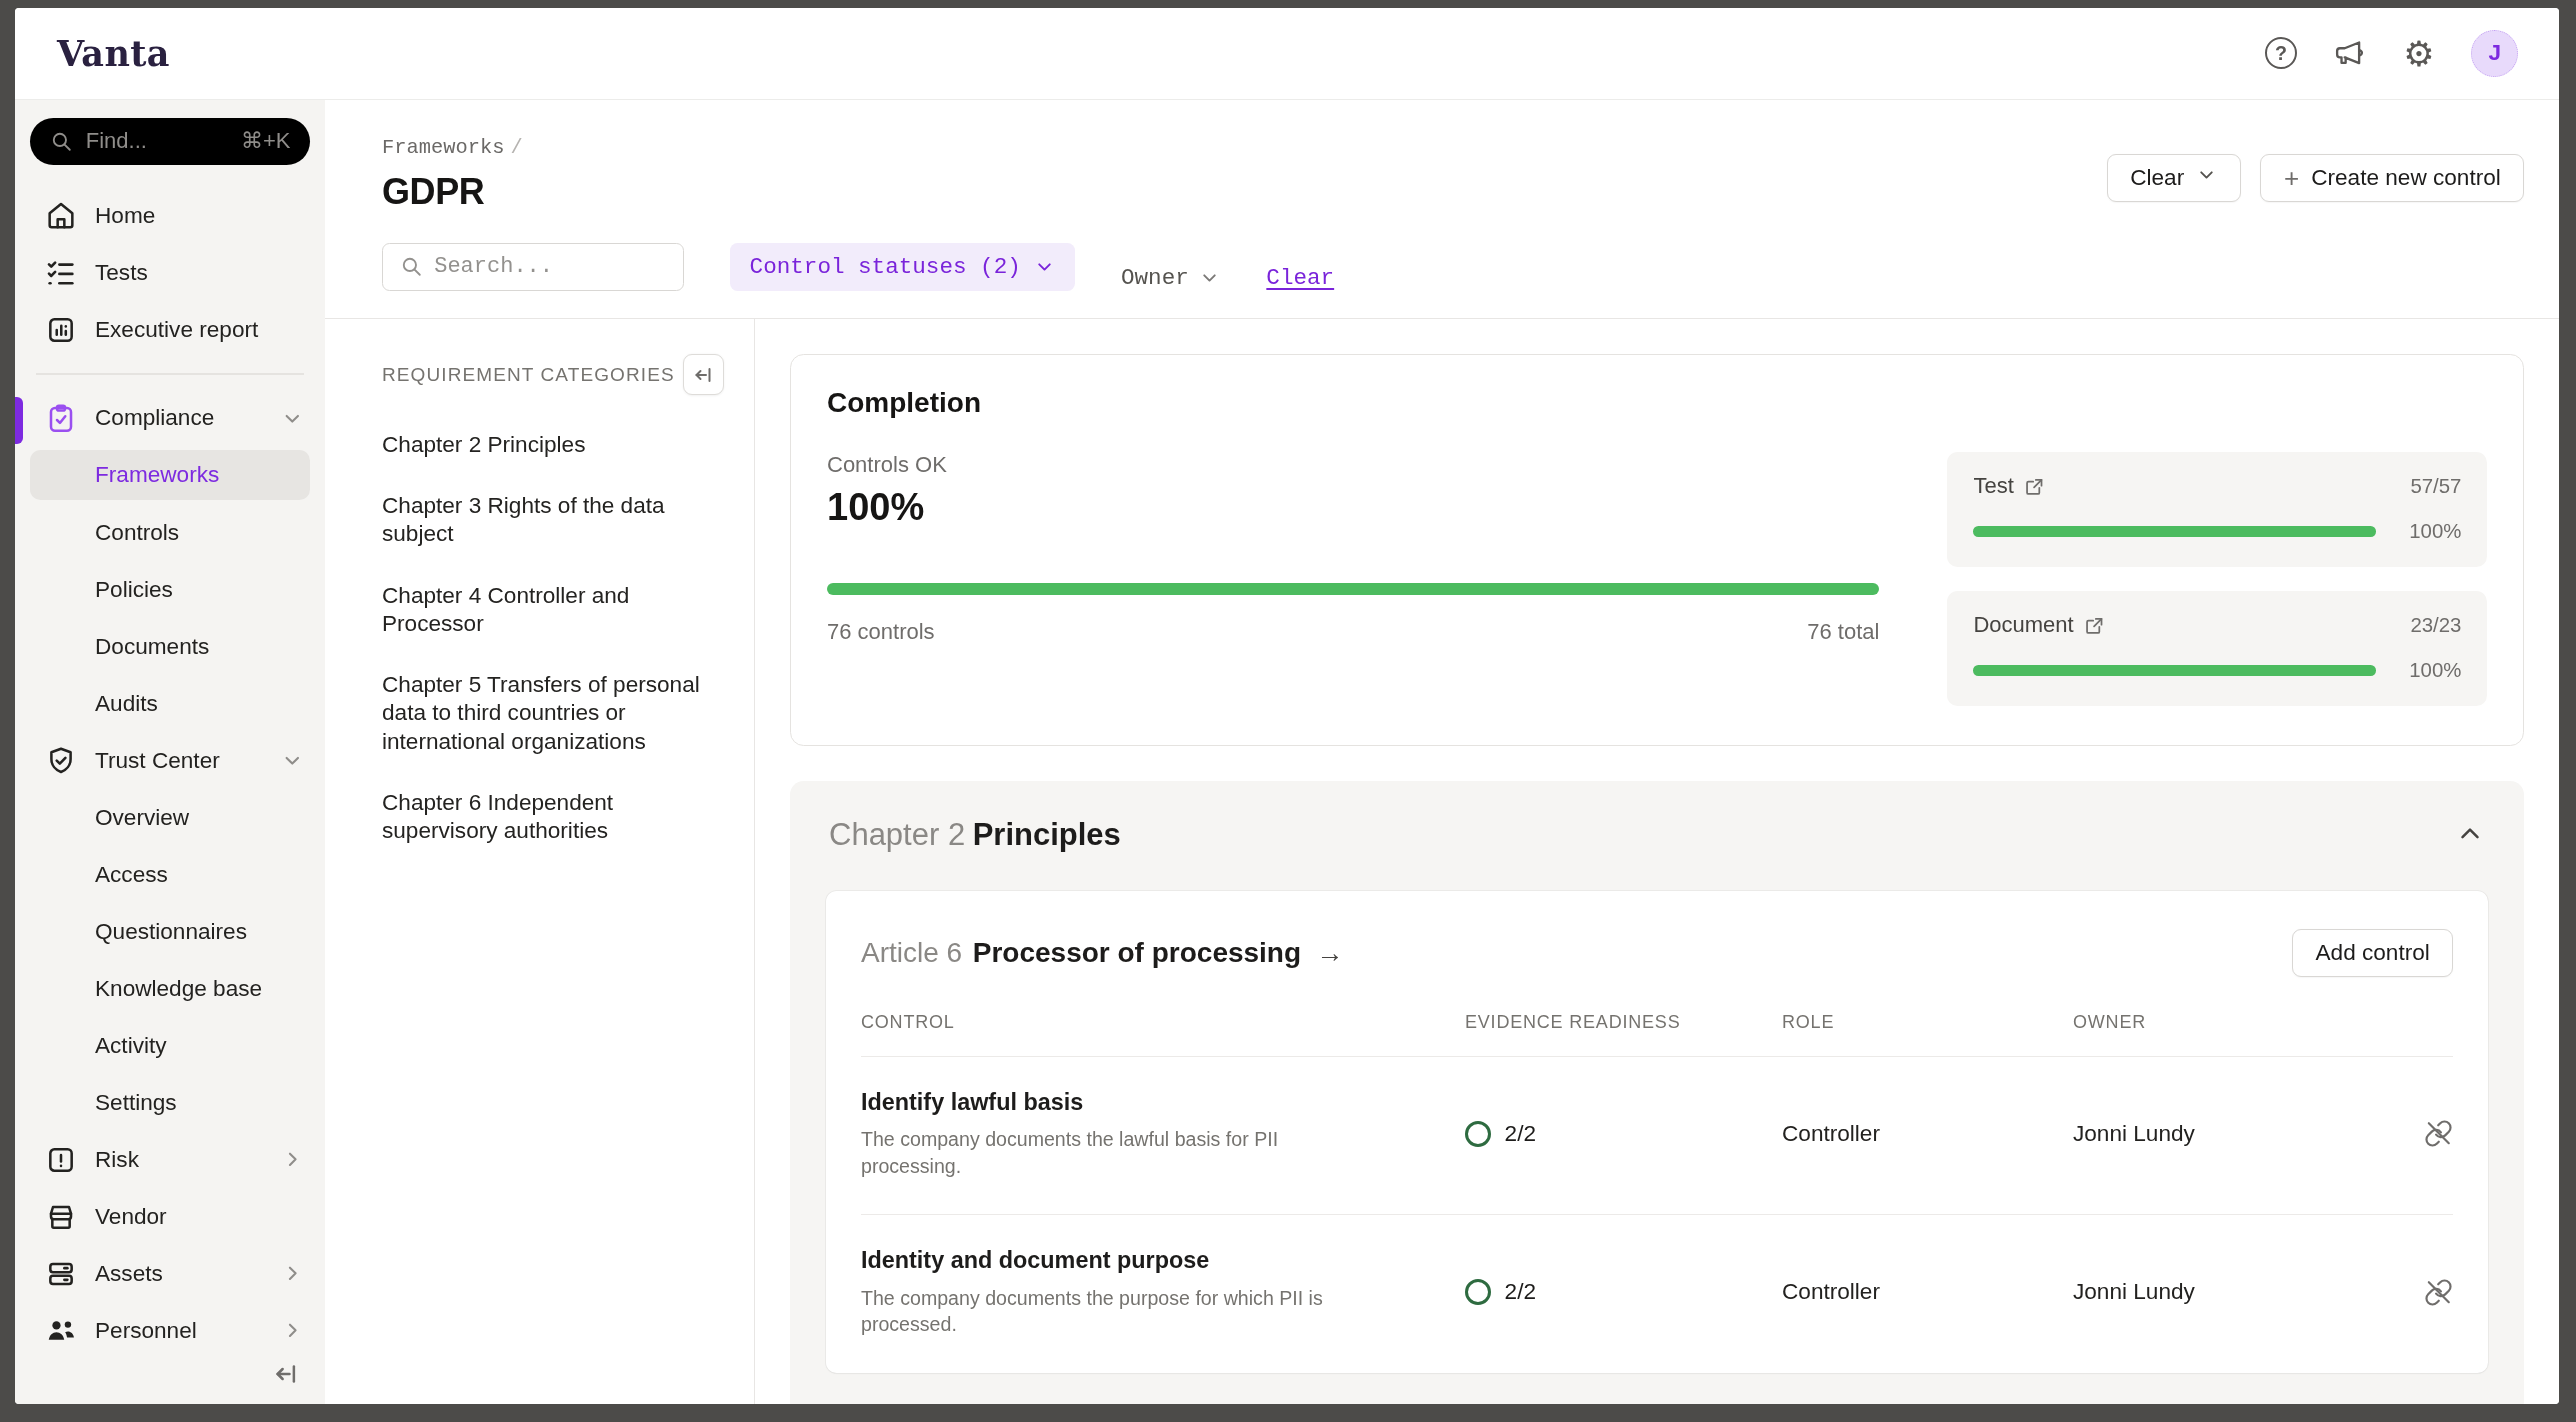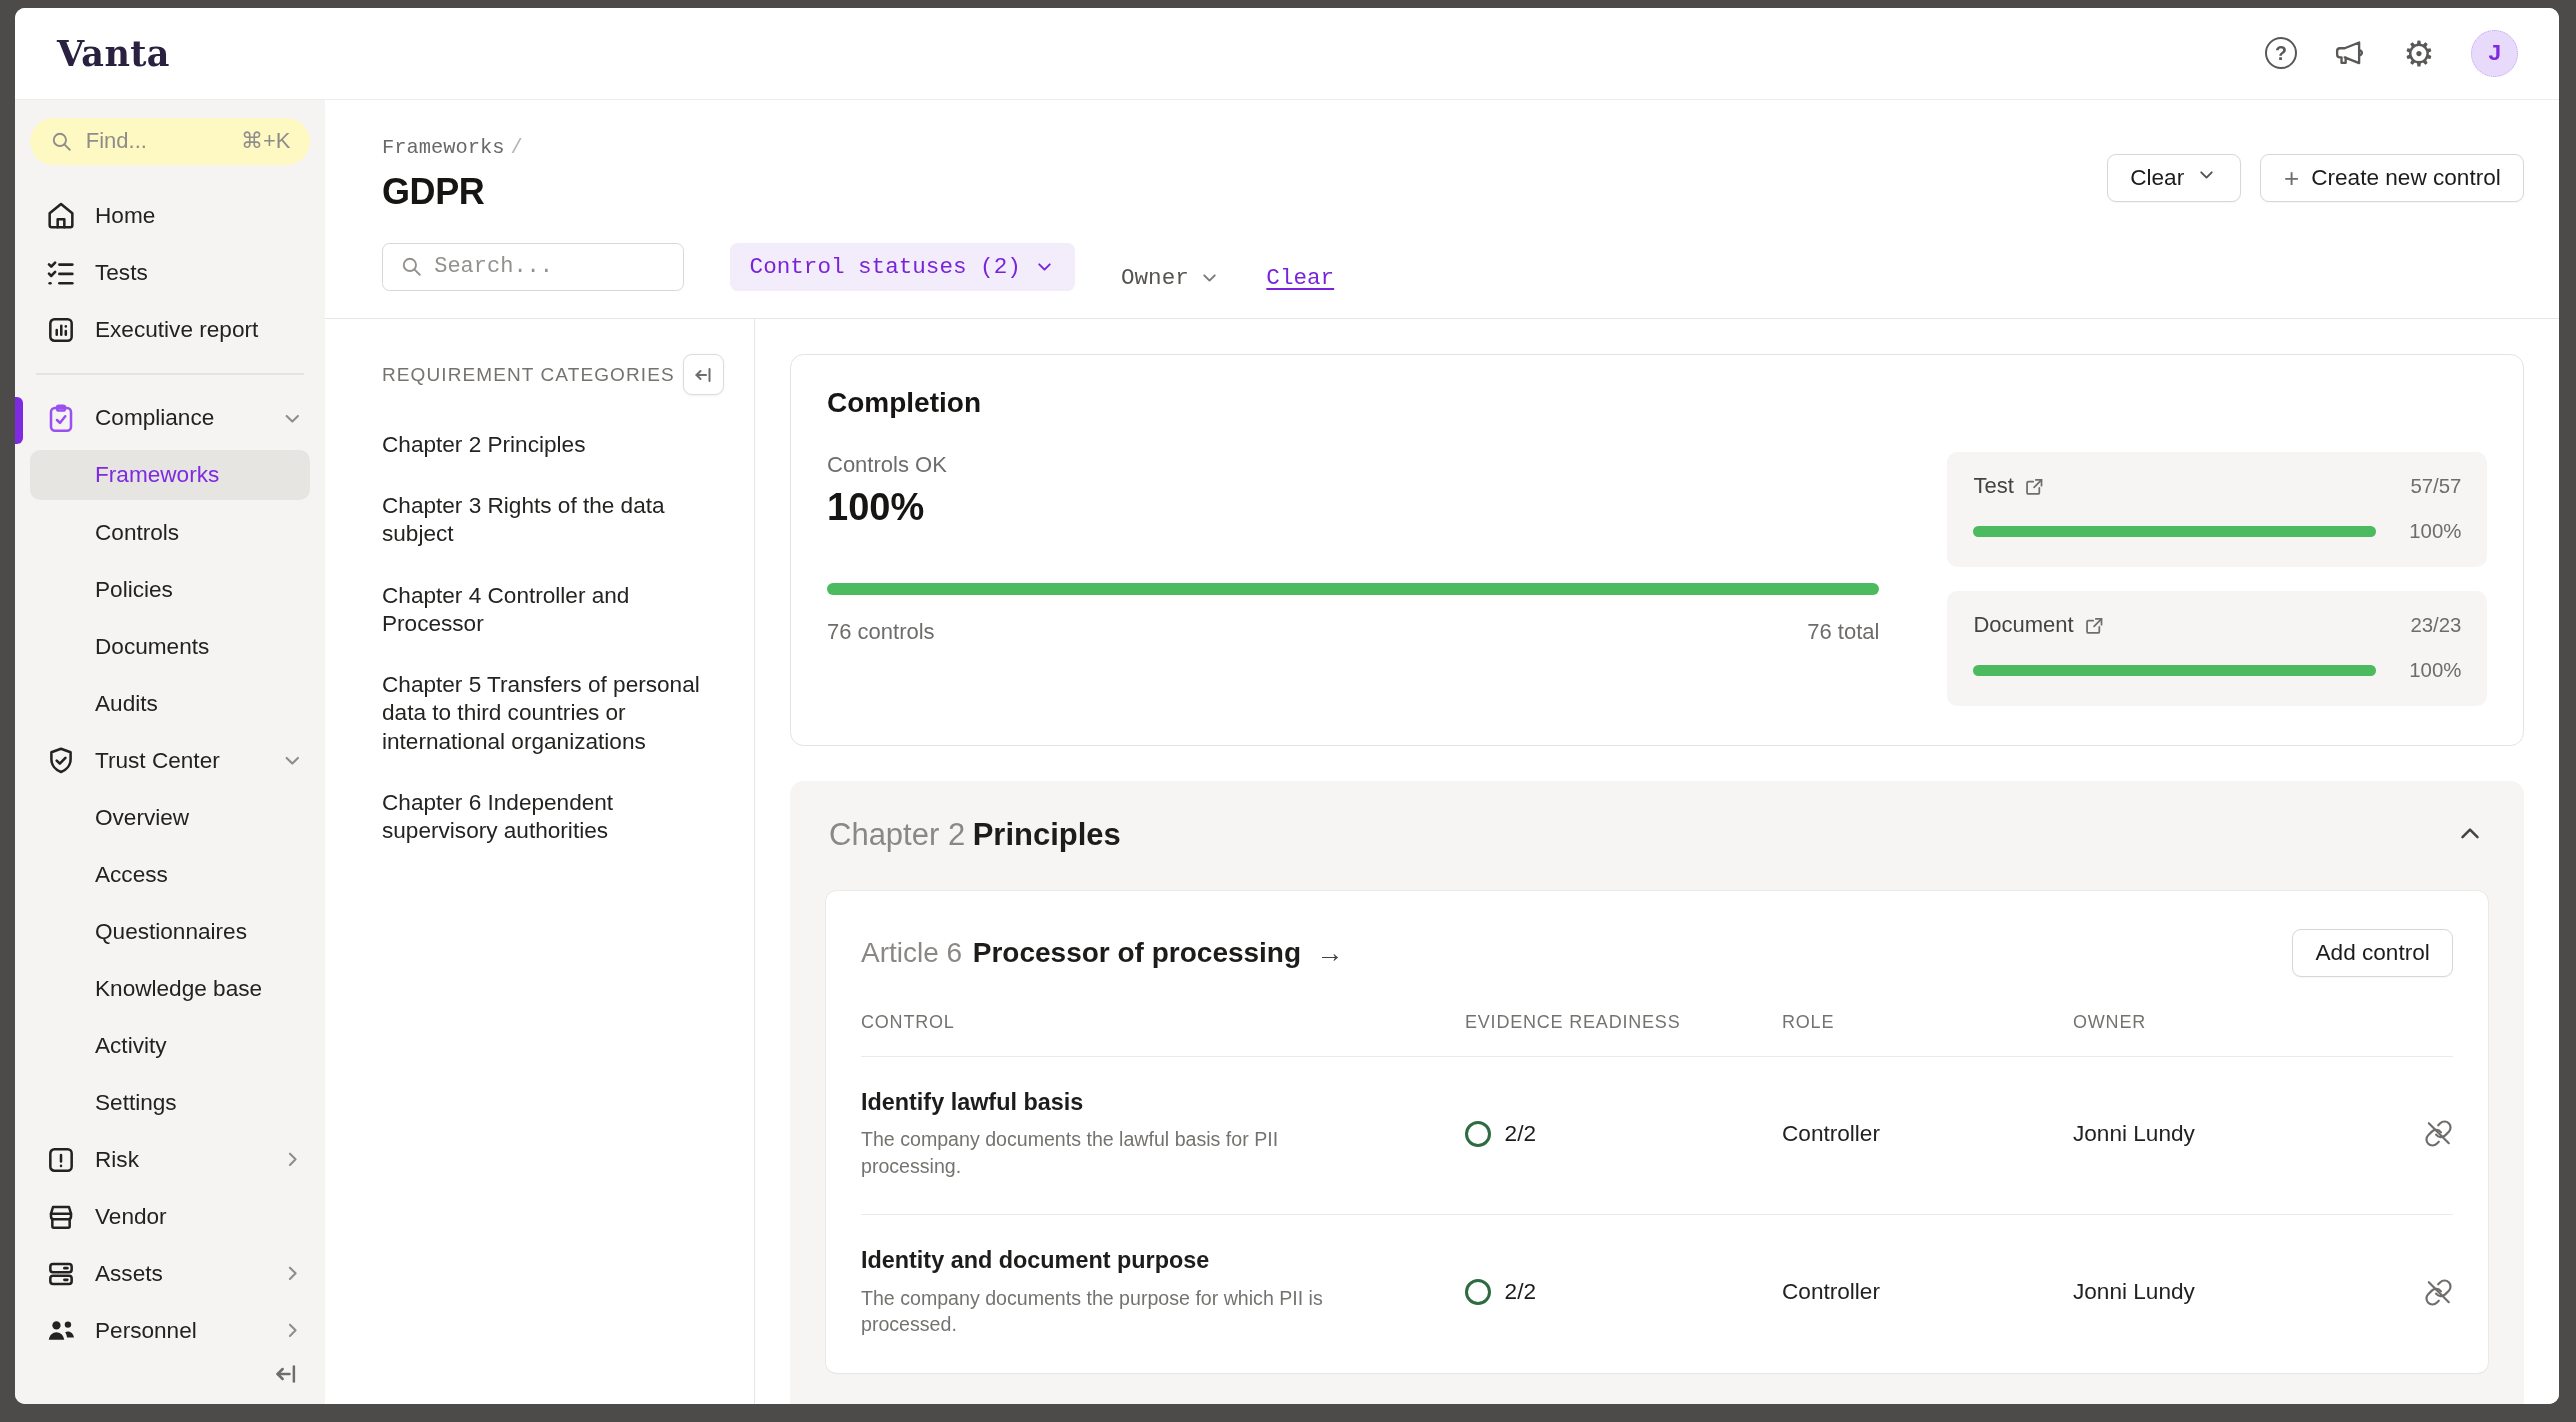--- a/index.html
+++ b/index.html
@@ -5,21 +5,21 @@
   * { box-sizing: border-box; margin: 0; padding: 0; }
   html,body { width:2576px; height:1422px; }
   body {
     background:#4c4b49;
     font-family:"Liberation Sans","DejaVu Sans",sans-serif;
     color:#1d1c1b;
     overflow:hidden;
   }
   .window {
     position:absolute; left:15px; top:7.5px; right:16.6px; bottom:18px;
-    background:#fff; border-radius:10px; overflow:hidden;
+    background:#fff; border-radius:4px; overflow:hidden;
     display:flex; flex-direction:column;
   }
   
   .topbar {
     height:92px; flex:none; display:flex; align-items:center;
     justify-content:space-between; padding:0 41px 0 42px;
     border-bottom:1.5px solid #ececea; background:#fff;
   }
   .logo {
     font-family:"DejaVu Serif","Liberation Serif",serif;
@@ -40,21 +40,21 @@
     display:flex; align-items:center; justify-content:center;
   }
   
   .app-body { flex:1; display:flex; min-height:0; }
   
   .sidebar {
     width:310px; flex:none; background:#f5f4f2; position:relative;
     display:flex; flex-direction:column; padding:18px 0 13.6px;
   }
   .find-pill {
-    margin:0 15px; height:47px; flex:none; background:#fef9c3; border-radius:23.4px;
+    margin:0 15px; height:47px; flex:none; background:#000000; border-radius:23.4px;
     display:flex; align-items:center; padding:0 19.6px; gap:13.6px;
     color:#8f8d8a; font-size:22px;
   }
   .find-pill .shortcut { margin-left:auto; }
   .find-pill svg { width:22.6px; height:22.6px; }
   .nav { margin-top:22.6px; display:flex; flex-direction:column; }
   .nav-item {
     height:57px; flex:none; display:flex; align-items:center;
     padding:0 21px 0 29px; gap:18px; font-size:22.6px; color:#232220; cursor:default;
   }

